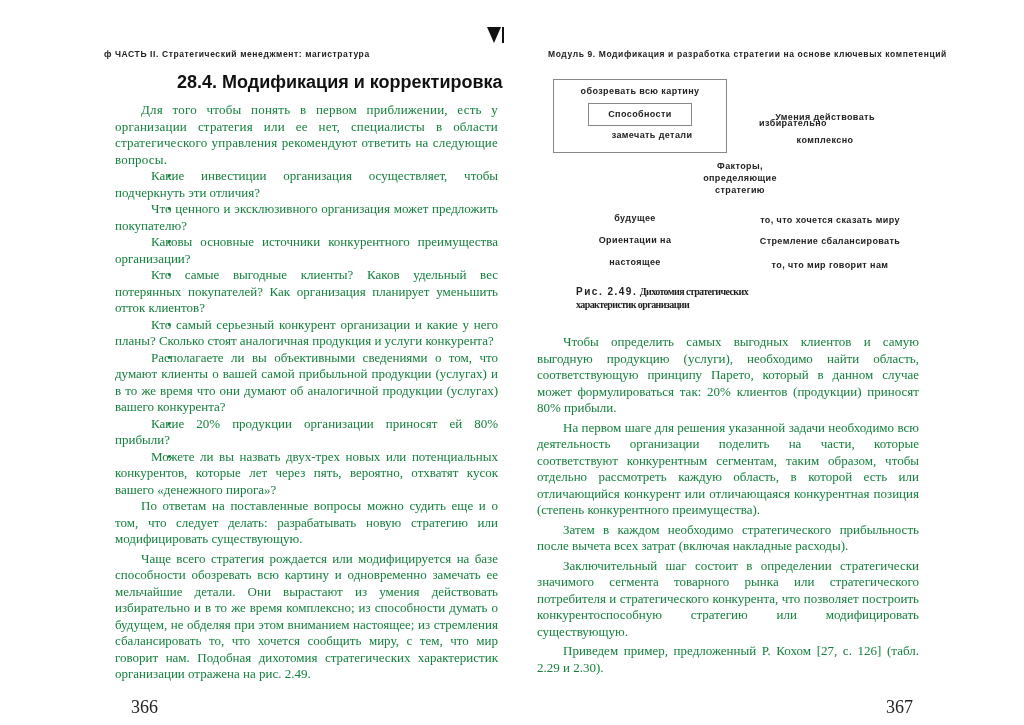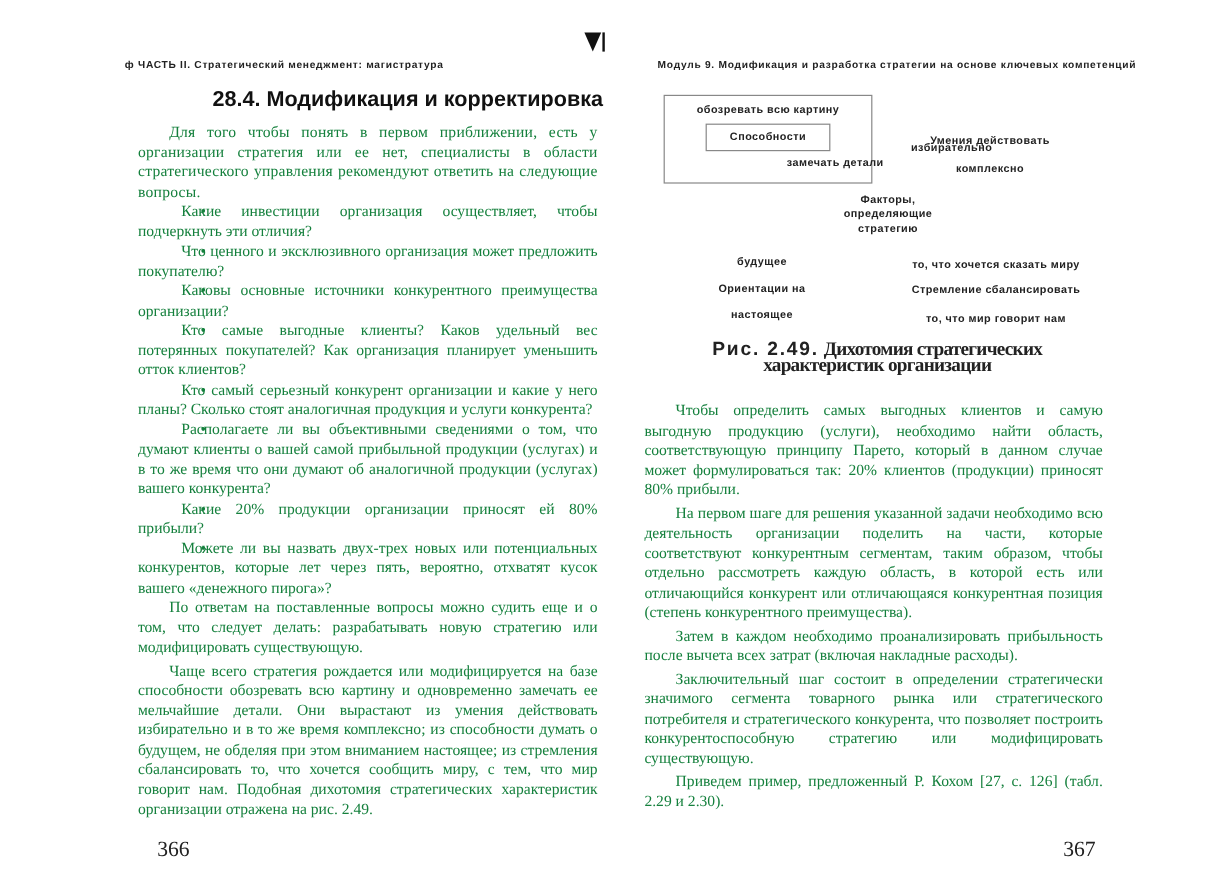--- a/index.html
+++ b/index.html
@@ -10,21 +10,21 @@
   .page { position:absolute; }
   .para { font-size:13px; line-height:16.5px; text-align:justify; margin:0; text-indent:26px; color:#15803d; }
   .para.bullet { text-indent:26px; }
   .bullet-dot { display:inline-block; width:10px; }
   .title { position:absolute; left:177px; top:72px; font-size:18px; font-weight:bold; white-space:nowrap; color:#111; }
   .pagenum { position:absolute; font-size:18px; color:#222; }
   .diag-text { position:absolute; font-size:9px; font-weight:bold; letter-spacing:0.4px; white-space:nowrap; color:#222; text-align:center; }
   .box { position:absolute; border:1.5px solid #888; }
   .mark { position:absolute; left:487px; top:27px; width:0; height:0; border-left:7px solid transparent; border-right:7px solid transparent; border-top:16px solid #111; }
   .mark-bar { position:absolute; left:502px; top:27px; width:2px; height:16px; background:#111; }
-  .caption { position:absolute; left:576px; top:285px; width:310px; text-align:center; font-size:16px; line-height:13px; color:#222; }
+  .caption { position:absolute; left:576px; top:285px; width:310px; font-size:10px; line-height:13px; color:#222; }
   .caption .lbl { font-family:"Liberation Sans","DejaVu Sans",sans-serif; font-weight:bold; letter-spacing:1.5px; }
   .caption .txt { font-family:"Liberation Serif","DejaVu Serif",serif; font-weight:bold; letter-spacing:-0.6px; }
 </style>
 </head>
 <body>
 
 <div class="mark"></div>
 <div class="mark-bar"></div>
 
 <div class="running-head sans" style="left:104px;">ф  ЧАСТЬ  II. Стратегический менеджмент: магистратура</div>
@@ -44,21 +44,21 @@
   <p class="para" style="margin-top:3px;">Чаще всего стратегия рождается или модифицируется на базе способности обозревать всю картину и одновременно замечать ее мельчайшие детали. Они вырастают из умения действовать избирательно и в то же время комплексно; из способности думать о будущем, не обделяя при этом вниманием настоящее; из стремления сбалансировать то, что хочется сообщить миру, с тем, что мир говорит нам. Подобная дихотомия стратегических характеристик организации отражена на рис. 2.49.</p>
 </div>
 <div class="pagenum serif" style="left:131px; top:697px;">366</div>
 
 <div class="running-head sans" style="left:548px;">Модуль  9. Модификация и разработка стратегии на основе ключевых компетенций</div>
 
 <div class="box" style="left:553px; top:79px; width:172px; height:72px;"></div>
 <div class="diag-text sans" style="left:553px; top:86px; width:174px;text-align:center;">обозревать всю картину</div>
 <div class="box" style="left:588px; top:103px; width:102px; height:21px;"></div>
 <div class="diag-text sans" style="left:588px; top:109px; width:104px;">Способности</div>
-<div class="diag-text sans" style="left:553px; top:130px; width:198px;padding-left:44px;">замечать детали</div>
+<div class="diag-text sans" style="left:553px; top:130px; width:198px;">замечать детали</div>
 
 <div class="diag-text sans" style="left:728px; top:90px; width:130px;margin-top:28px;">избирательно</div>
 <div class="diag-text sans" style="left:760px; top:112px; width:130px;">Умения действовать</div>
 <div class="diag-text sans" style="left:760px; top:135px; width:130px;">комплексно</div>
 
 <div class="diag-text sans" style="left:690px; top:161px; width:100px;">Факторы,</div>
 <div class="diag-text sans" style="left:690px; top:173px; width:100px;">определяющие</div>
 <div class="diag-text sans" style="left:690px; top:185px; width:100px;">стратегию</div>
 
 <div class="diag-text sans" style="left:580px; top:213px; width:110px;">будущее</div>
@@ -71,17 +71,17 @@
 
 <div class="caption">
   <span class="lbl">Рис.  2.49.</span>
   <span class="txt">Дихотомия стратегических</span><br>
   <span class="txt">характеристик организации</span>
 </div>
 
 <div class="page serif" style="left:537px; top:334px; width:382px;">
   <p class="para" style="margin-bottom:3px;">Чтобы определить самых выгодных клиентов и самую выгодную продукцию (услуги), необходимо найти область, соответствующую принципу Парето, который в данном случае может формулироваться так: 20% клиентов (продукции) приносят 80% прибыли.</p>
   <p class="para" style="margin-bottom:3px;">На первом шаге для решения указанной задачи необходимо всю деятельность организации поделить на части, которые соответствуют конкурентным сегментам, таким образом, чтобы отдельно рассмотреть каждую область, в которой есть или отличающийся конкурент или отличающаяся конкурентная позиция (степень конкурентного преимущества).</p>
-  <p class="para" style="margin-bottom:3px;">Затем в каждом необходимо проанализировать прибыльность после вычета всех затрат (включая накладные расходы).</p>
+  <p class="para" style="margin-bottom:3px;">Затем в каждом необходимо стратегического прибыльность после вычета всех затрат (включая накладные расходы).</p>
   <p class="para" style="margin-bottom:3px;">Заключительный шаг состоит в определении стратегически значимого сегмента товарного рынка или стратегического потребителя и стратегического конкурента, что позволяет построить конкурентоспособную стратегию или модифицировать существующую.</p>
   <p class="para">Приведем пример, предложенный Р. Кохом [27, с. 126] (табл. 2.29 и 2.30).</p>
 </div>
 <div class="pagenum serif" style="left:886px; top:697px;">367</div>
 
 </body></html>

